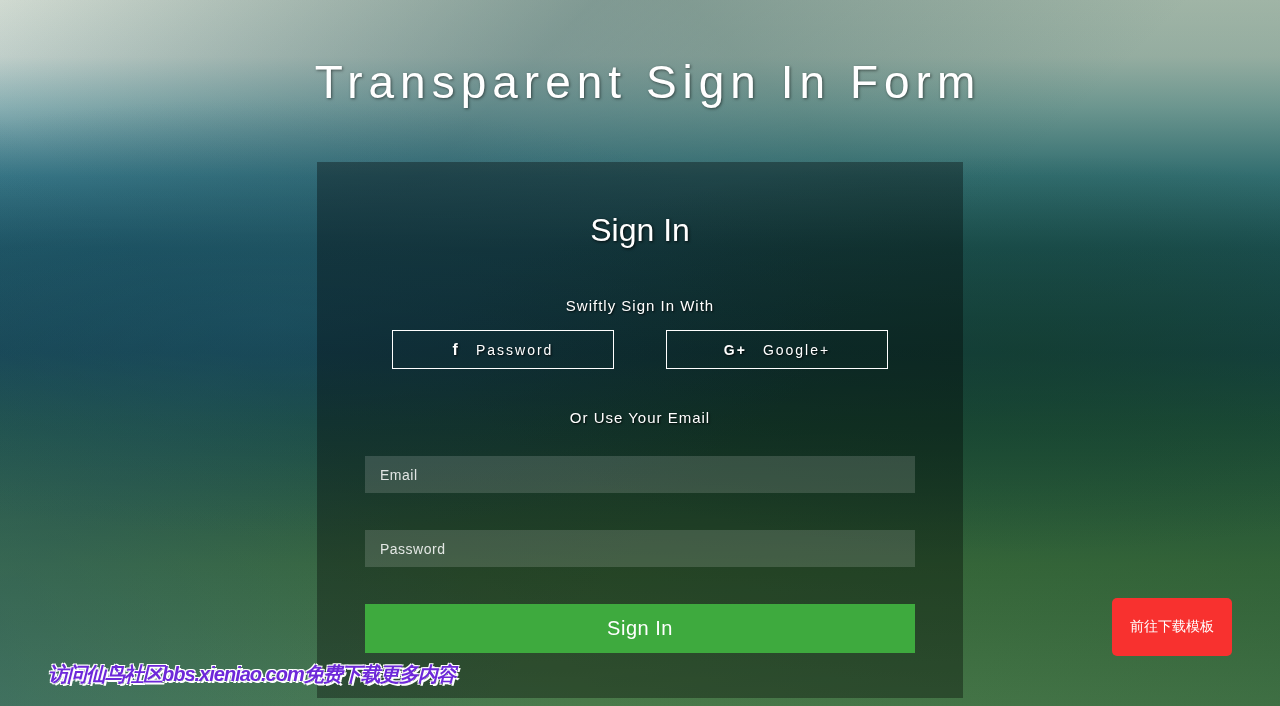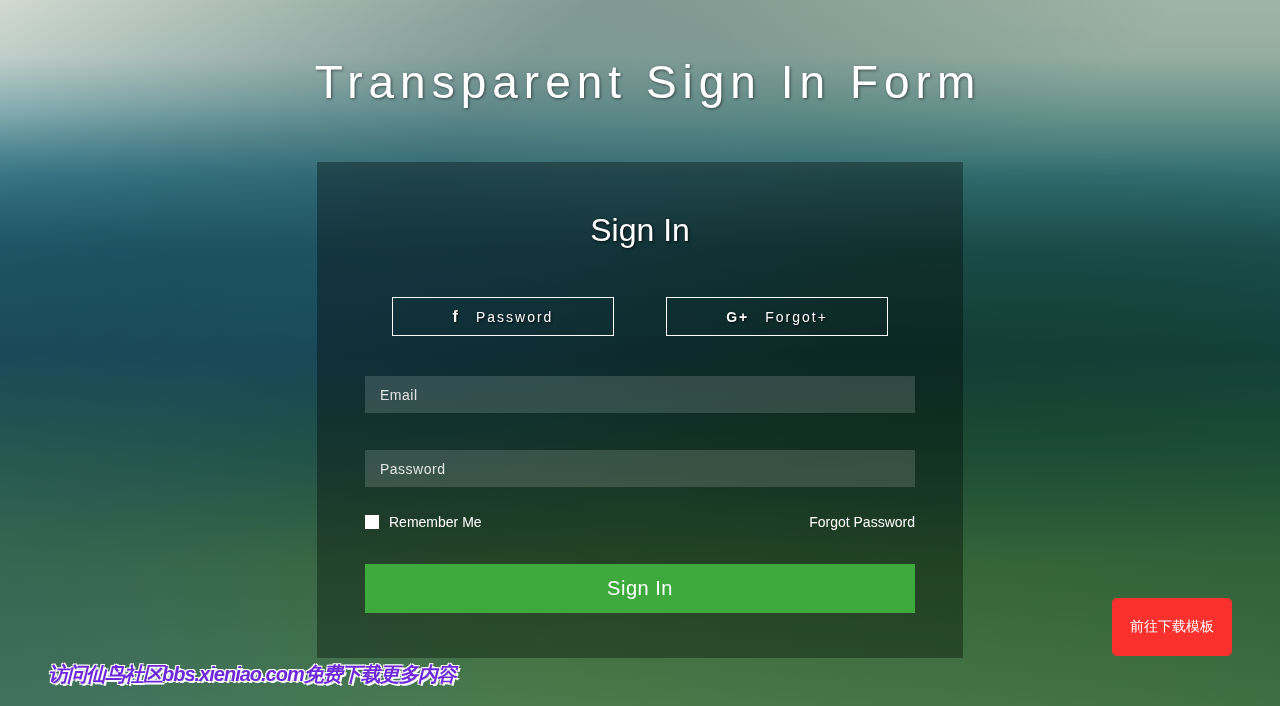--- a/index.html
+++ b/index.html
@@ -219,43 +219,38 @@
 </head>
 <body>
 
 <div class="bg-overlay"></div>
 
 <h1 class="page-title">Transparent Sign In Form</h1>
 
 <div class="form-container">
   <h2 class="form-title">Sign In</h2>
   
+  <div class="swift-label">Swiftly Sign In With</div>
   
   <div class="social-buttons">
     <button class="social-btn">
       <span class="fb-icon">f</span>
       <span>Password</span>
     </button>
     <button class="social-btn">
       <span class="gp-icon">G+</span>
-      <span>Forgot+</span>
+      <span>Google+</span>
     </button>
   </div>
   
+  <div class="divider-label">Or Use Your Email</div>
   
   <input type="email" class="input-field" placeholder="Email" style="">
   
   <input type="password" class="input-field" placeholder="Password" style="">
   
-  <div class="options-row">
-    <div class="remember-wrap">
-      <input type="checkbox" class="checkbox" id="remember" style="">
-      <label for="remember" class="remember-label">Remember Me</label>
-    </div>
-    <a class="forgot-link">Forgot Password</a>
-  </div>
   
   <button class="submit-btn">Sign In</button>
 </div>
 
 <div class="watermark">访问仙鸟社区bbs.xieniao.com免费下载更多内容</div>
 
 <button class="download-btn">前往下载模板</button>
 
 </body></html>

